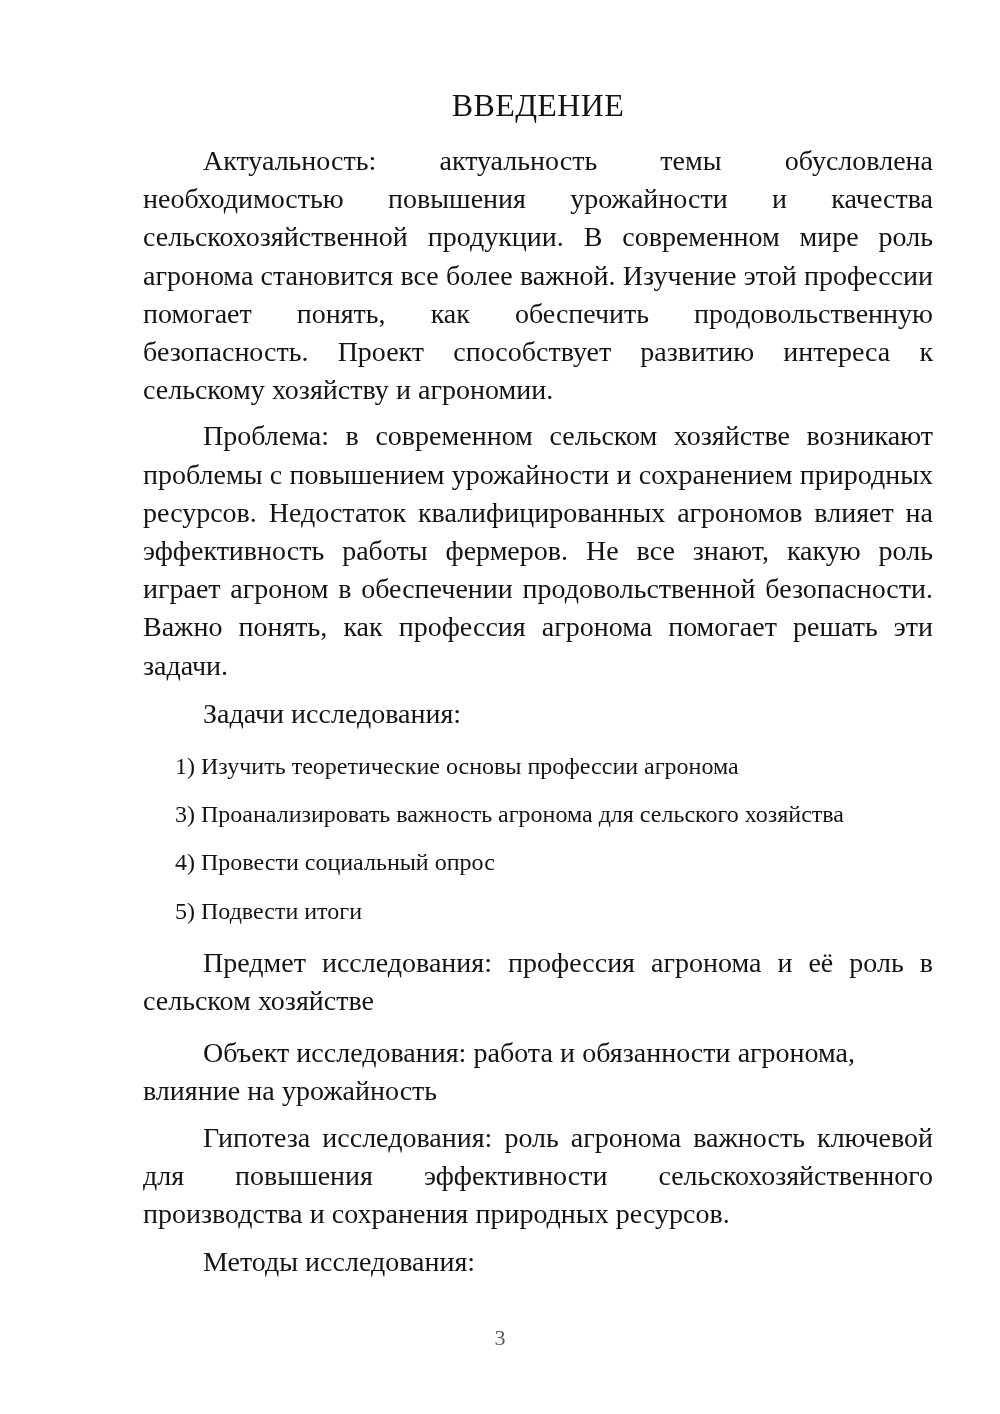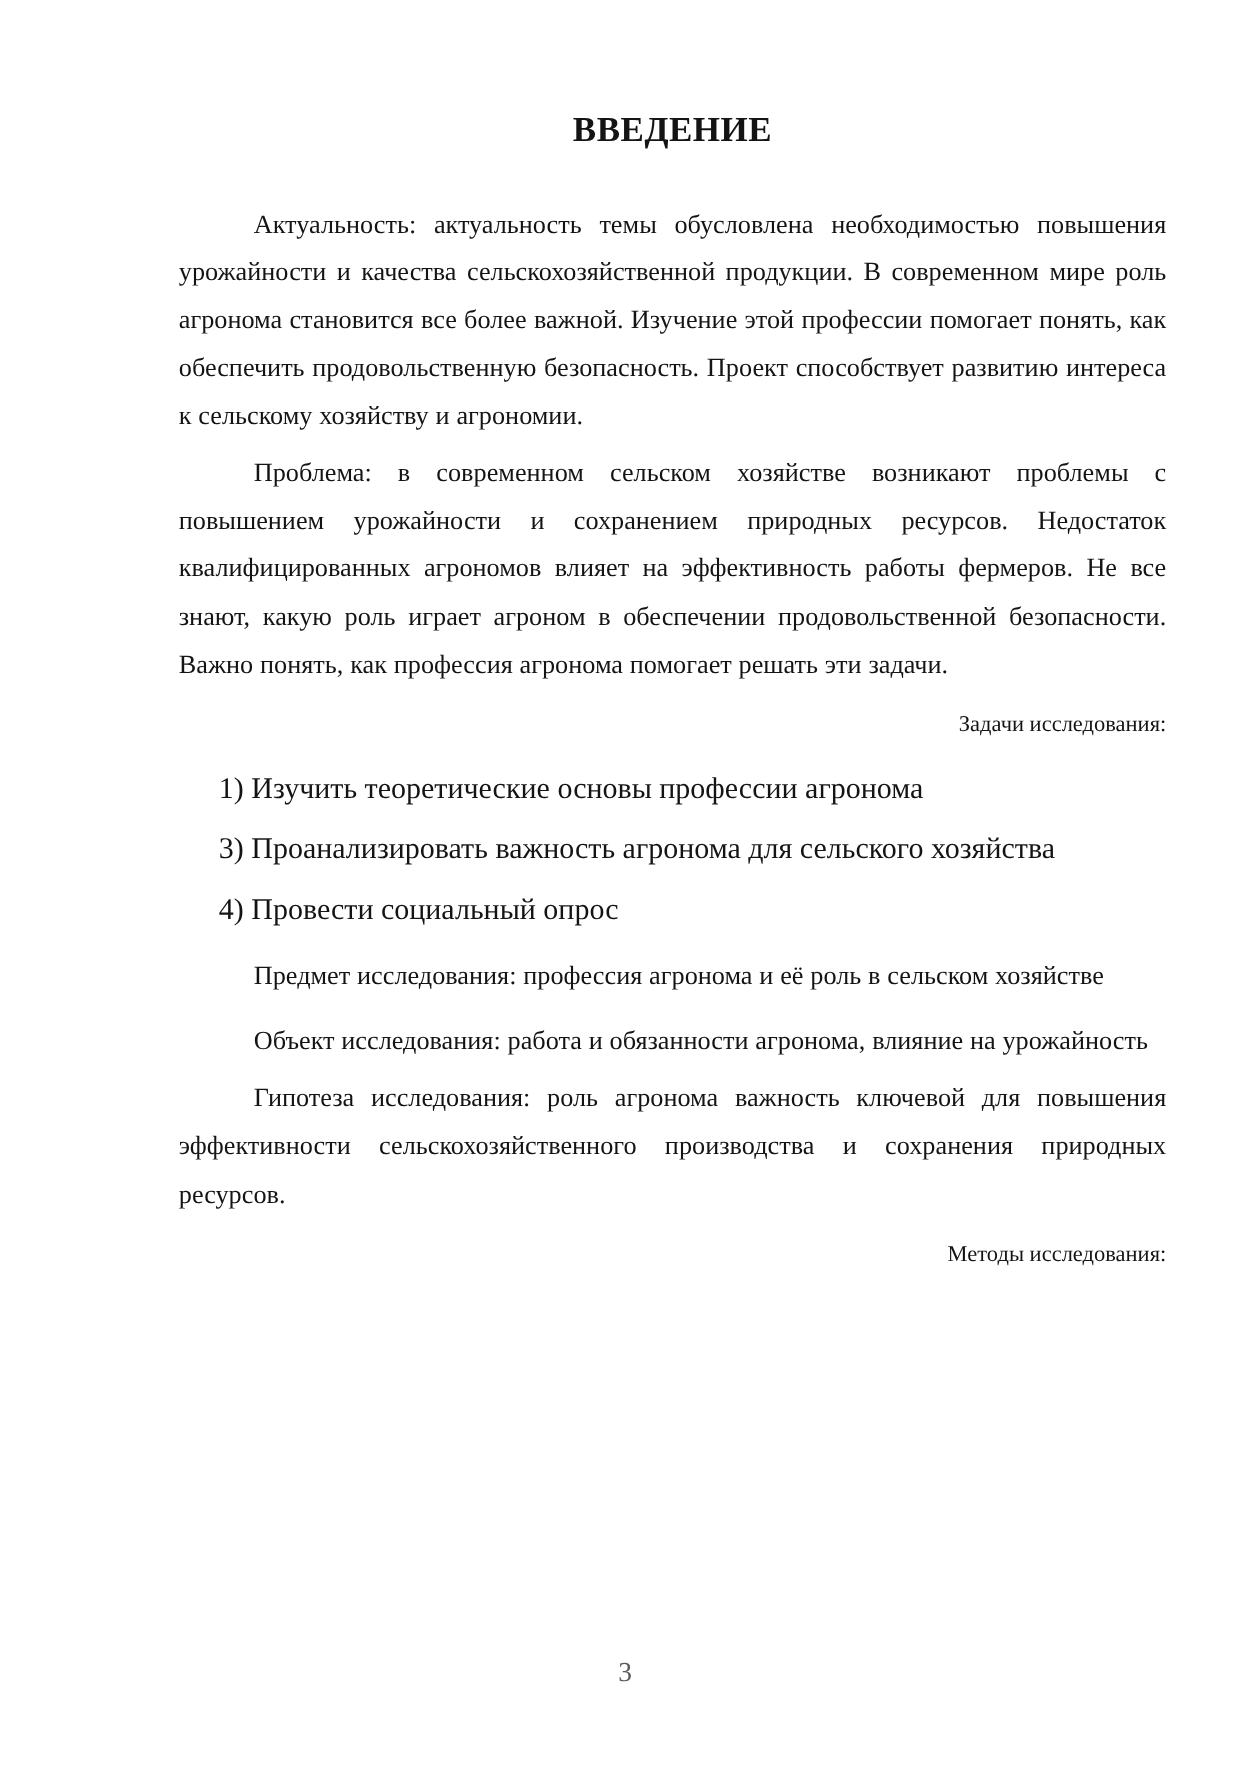--- a/index.html
+++ b/index.html
@@ -22,48 +22,48 @@
   }
 
   .content {
     position: absolute;
     left: 143px;
     top: 86px;
     width: 790px;
   }
 
   .doc-title {
-    font-size: 28px;
-    font-weight: bold;
+    font-size: 32px;
+    font-weight: normal;
     text-align: center;
     letter-spacing: 0.4px;
     line-height: 38px;
-    margin: 0 0 36px 0;
+    margin: 0 0 18px 0;
   }
 
   .para {
-    font-size: 21px;
+    font-size: 28px;
     line-height: 38.2px;
     text-align: justify;
     text-justify: inter-word;
     text-indent: 60px;
     margin: 0 0 8px 0;
     hyphens: none;
     word-spacing: 0.2px;
   }
 
   .para.no-justify {
     text-align: left;
   }
 
   .heading-line {
-    font-size: 18px;
+    font-size: 28px;
     line-height: 38.2px;
     text-indent: 60px;
-    text-align: right;
+    text-align: left;
     margin: 10px 0 14px 0;
   }
 
   .task-list {
     list-style: none;
     margin: 0 0 14px 0;
     padding: 0;
   }
 
   .task-list li {
@@ -103,20 +103,21 @@
 
     <p class="para">Проблема: в современном сельском хозяйстве возникают проблемы с повышением урожайности и сохранением природных ресурсов. Недостаток квалифицированных агрономов влияет на эффективность работы фермеров. Не все знают, какую роль играет агроном в обеспечении продовольственной безопасности. Важно понять, как профессия агронома помогает решать эти задачи.</p>
 
 
     <p class="heading-line">Задачи исследования:</p>
 
     <ul class="task-list">
       <li>1) Изучить теоретические основы профессии агронома</li>
       <li>3) Проанализировать важность агронома для сельского хозяйства</li>
       <li>4) Провести социальный опрос</li>
+      <li>5) Подвести итоги</li>
     </ul>
 
     <p class="para">Предмет исследования: профессия агронома и её роль в сельском хозяйстве</p>
 
     <p class="para no-justify gap-before">Объект исследования: работа и обязанности агронома, влияние на урожайность</p>
 
     <p class="para">Гипотеза исследования: роль агронома важность ключевой для повышения эффективности сельскохозяйственного производства и сохранения природных ресурсов.</p>
 
     <p class="heading-line">Методы исследования:</p>
 

